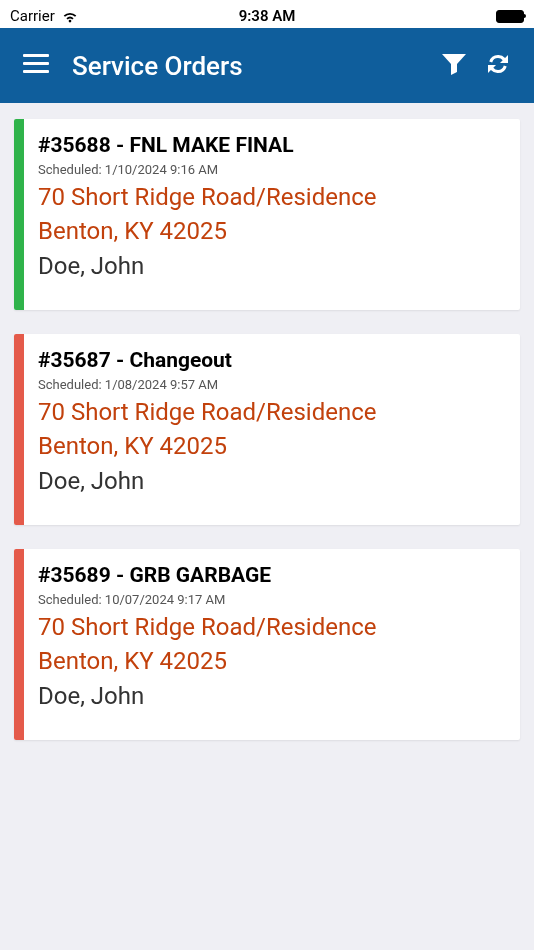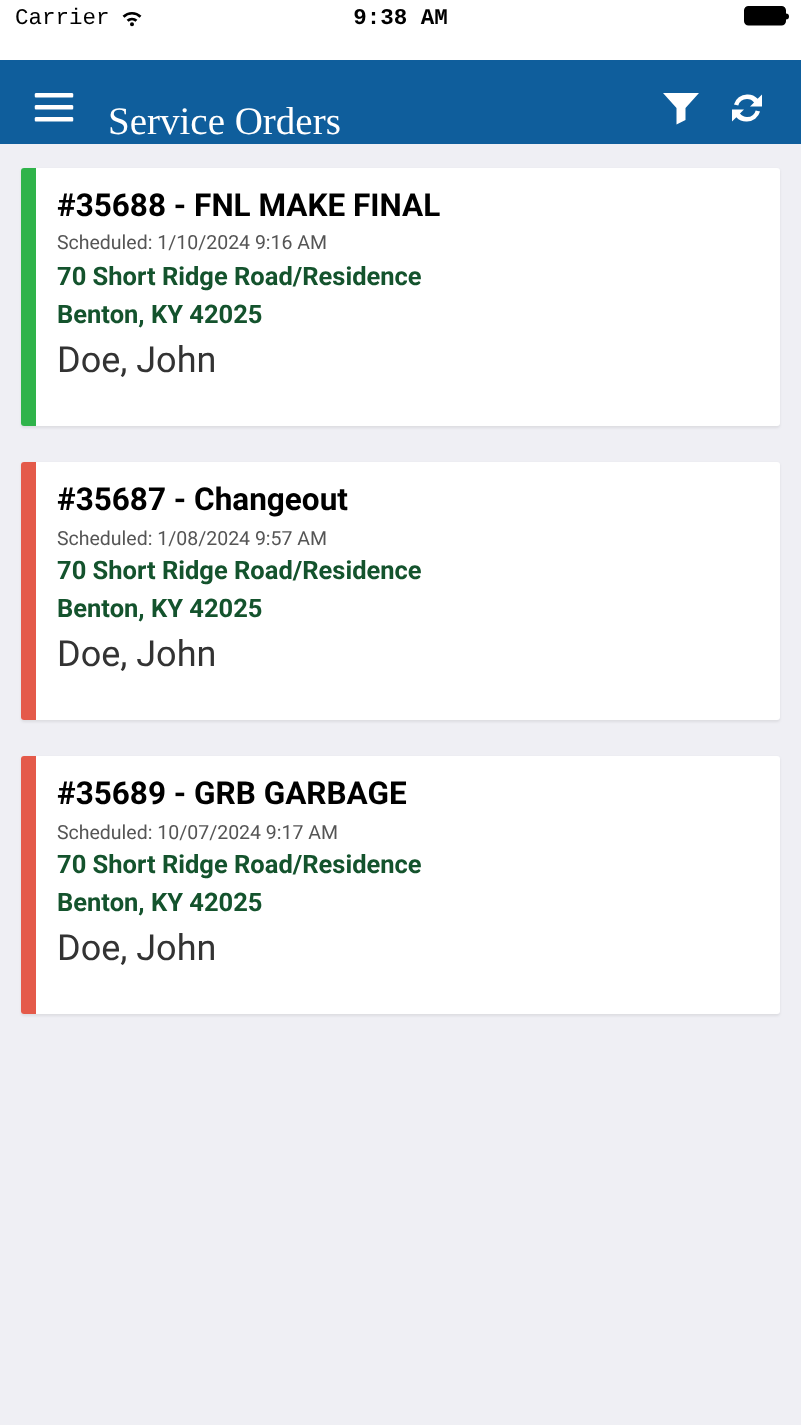--- a/index.html
+++ b/index.html
@@ -10,30 +10,29 @@
     html, body {
       width: 534px;
       height: 950px;
       font-family: -apple-system, BlinkMacSystemFont, "Segoe UI", Roboto, Helvetica, Arial, sans-serif;
       background: #efeff4;
       overflow: hidden;
     }
 
     
     .status-bar {
-      height: 40px;
+      height: 28px;
       background: #fff;
       display: flex;
-      align-items: flex-start;
+      align-items: center;
       padding: 4px 10px 0 10px;
       font-size: 15px;
       font-weight: 400;
       color: #000;
       position: relative;
-      font-family: Liberation Mono, monospace;
     }
     .status-left {
       display: flex;
       align-items: center;
       gap: 6px;
     }
     .status-center {
       position: absolute;
       left: 50%;
       transform: translateX(-50%);
@@ -63,27 +62,26 @@
       right: -3px;
       top: 3.5px;
       width: 2px;
       height: 4px;
       background: #000;
       border-radius: 0 2px 2px 0;
     }
 
     
     .app-header {
-      height: 56px;
+      height: 75px;
       background: #0f5e9c;
       display: flex;
-      align-items: flex-end;
+      align-items: center;
       padding: 0 14px;
       color: #fff;
-      font-family: Liberation Serif, serif;
     }
     .menu-btn, .filter-btn, .refresh-btn {
       display: flex;
       align-items: center;
       justify-content: center;
       width: 44px;
       height: 44px;
       cursor: pointer;
     }
     .header-title {
@@ -127,23 +125,23 @@
       font-weight: 700;
       color: #000;
     }
     .card-scheduled {
       font-size: 13px;
       color: #555;
       font-weight: 400;
       margin-top: 2px;
     }
     .card-address {
-      font-size: 17px;
-      font-weight: 700;
-      color: #14532d;
+      font-size: 24px;
+      font-weight: 400;
+      color: #c2410c;
       margin-top: 2px;
     }
     .card-name {
       font-size: 24px;
       color: #333;
       font-weight: 400;
       margin-top: 2px;
     }
   </style>
 </head>

